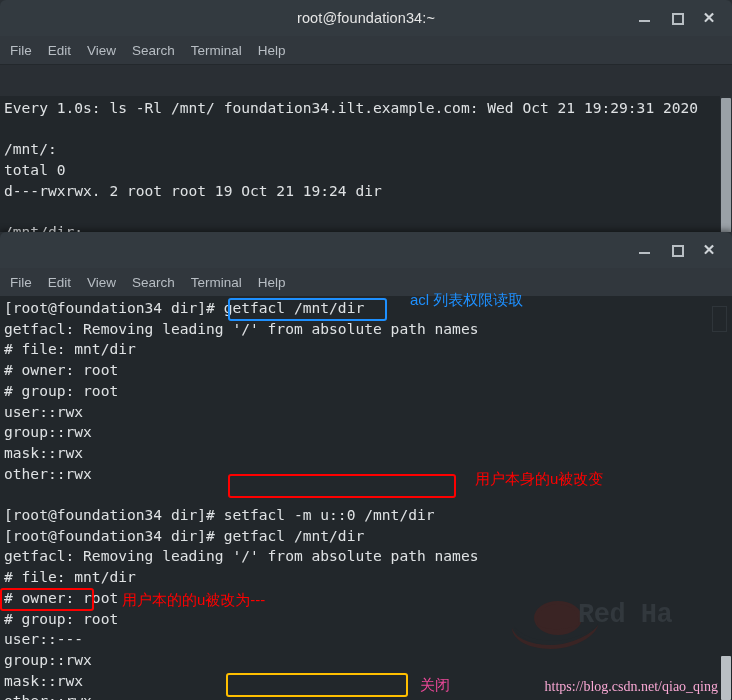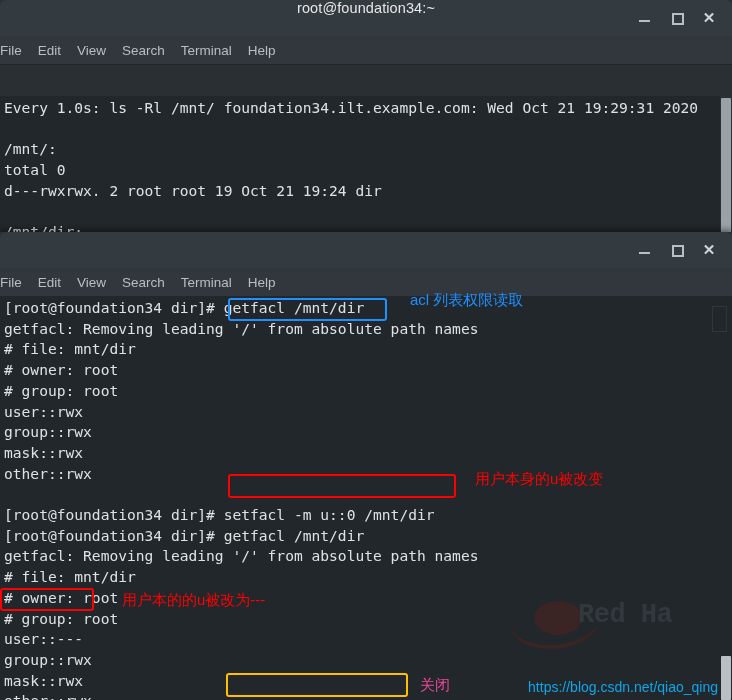--- a/index.html
+++ b/index.html
@@ -18,20 +18,21 @@
   
   .term-window {
     position: absolute;
     background: #2a2f34;
     box-sizing: border-box;
   }
   .titlebar {
     height: 36px;
     background: #333a40;
     display: flex;
+    align-items: center;
     position: relative;
     border-top-left-radius: 6px;
     border-top-right-radius: 6px;
   }
   .titlebar .title {
     flex: 1;
     text-align: center;
     color: #e6e6e6;
     font-family: "Liberation Sans", sans-serif;
     font-size: 14.5px;
@@ -74,20 +75,21 @@
     line-height: 14px;
     text-align: center;
     font-weight: bold;
   }
 
   .menubar {
     height: 28px;
     background: #31373d;
     display: flex;
     align-items: center;
+    padding-left: 10px;
     gap: 16px;
     border-bottom: 1px solid #23282c;
   }
   .menubar .mi {
     color: #b8bec4;
     font-family: "Liberation Sans", sans-serif;
     font-size: 13.5px;
     cursor: pointer;
   }
 
@@ -197,22 +199,22 @@
   .wm-hat {
     position: absolute;
     left: 24px;
     top: 8px;
     width: 100px;
     height: 60px;
   }
 
   .csdn {
     position: absolute;
-    color: #0ea5e9;
-    font-family: Liberation Sans, sans-serif;
+    color: #f9a8d4;
+    font-family: Liberation Serif, serif;
     font-size: 14px;
     right: 14px;
     bottom: 5px;
     pointer-events: none;
   }
 
   .ghost-box {
     position: absolute;
     border: 1px solid #2f353a;
     pointer-events: none;

